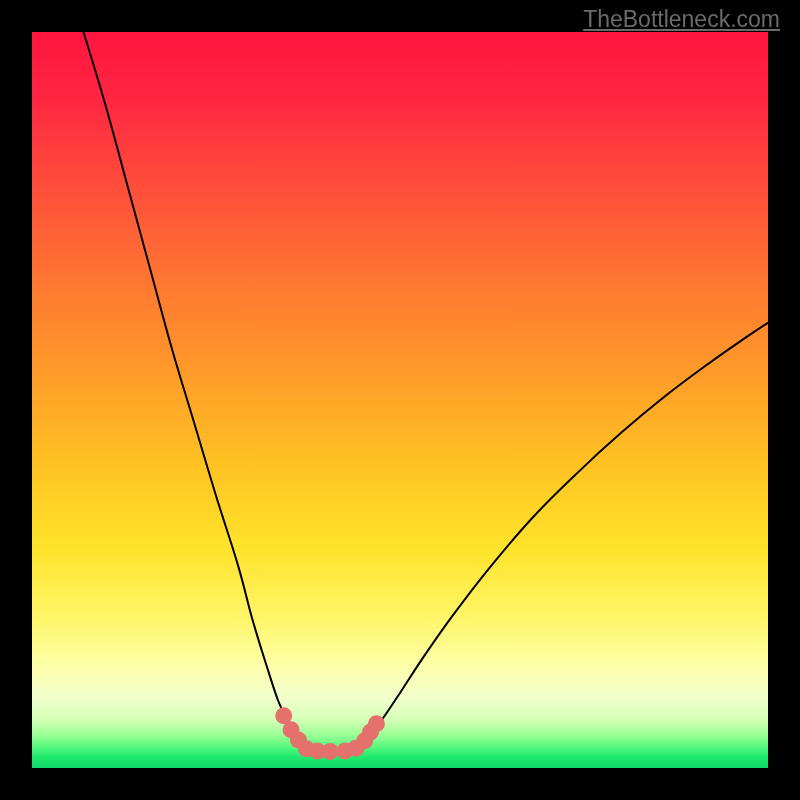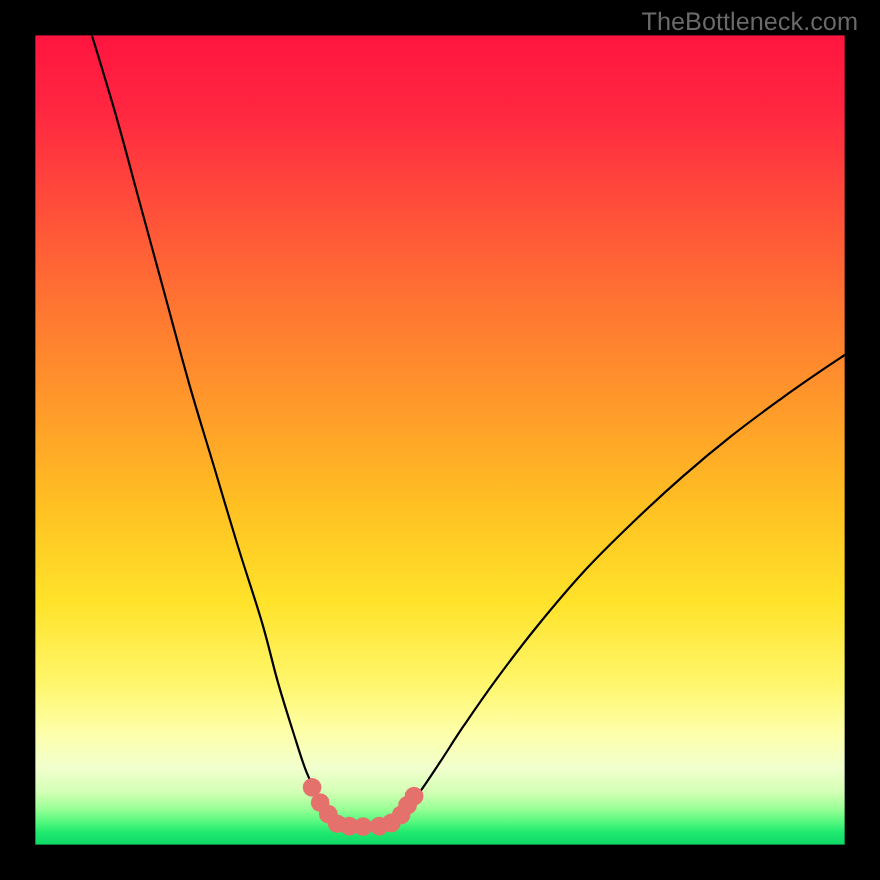--- a/index.html
+++ b/index.html
@@ -32,20 +32,21 @@
   }
   .watermark {
     position: absolute;
     top: 6px;
     right: 20px;
     color: #6a6a6a;
     font-size: 23px;
     font-weight: 400;
     letter-spacing: 0px;
     user-select: none;
+    text-decoration: underline;
   }
   svg {
     position: absolute;
     inset: 0;
   }
 </style>
 </head>
 <body>
 
 <div class="frame">

